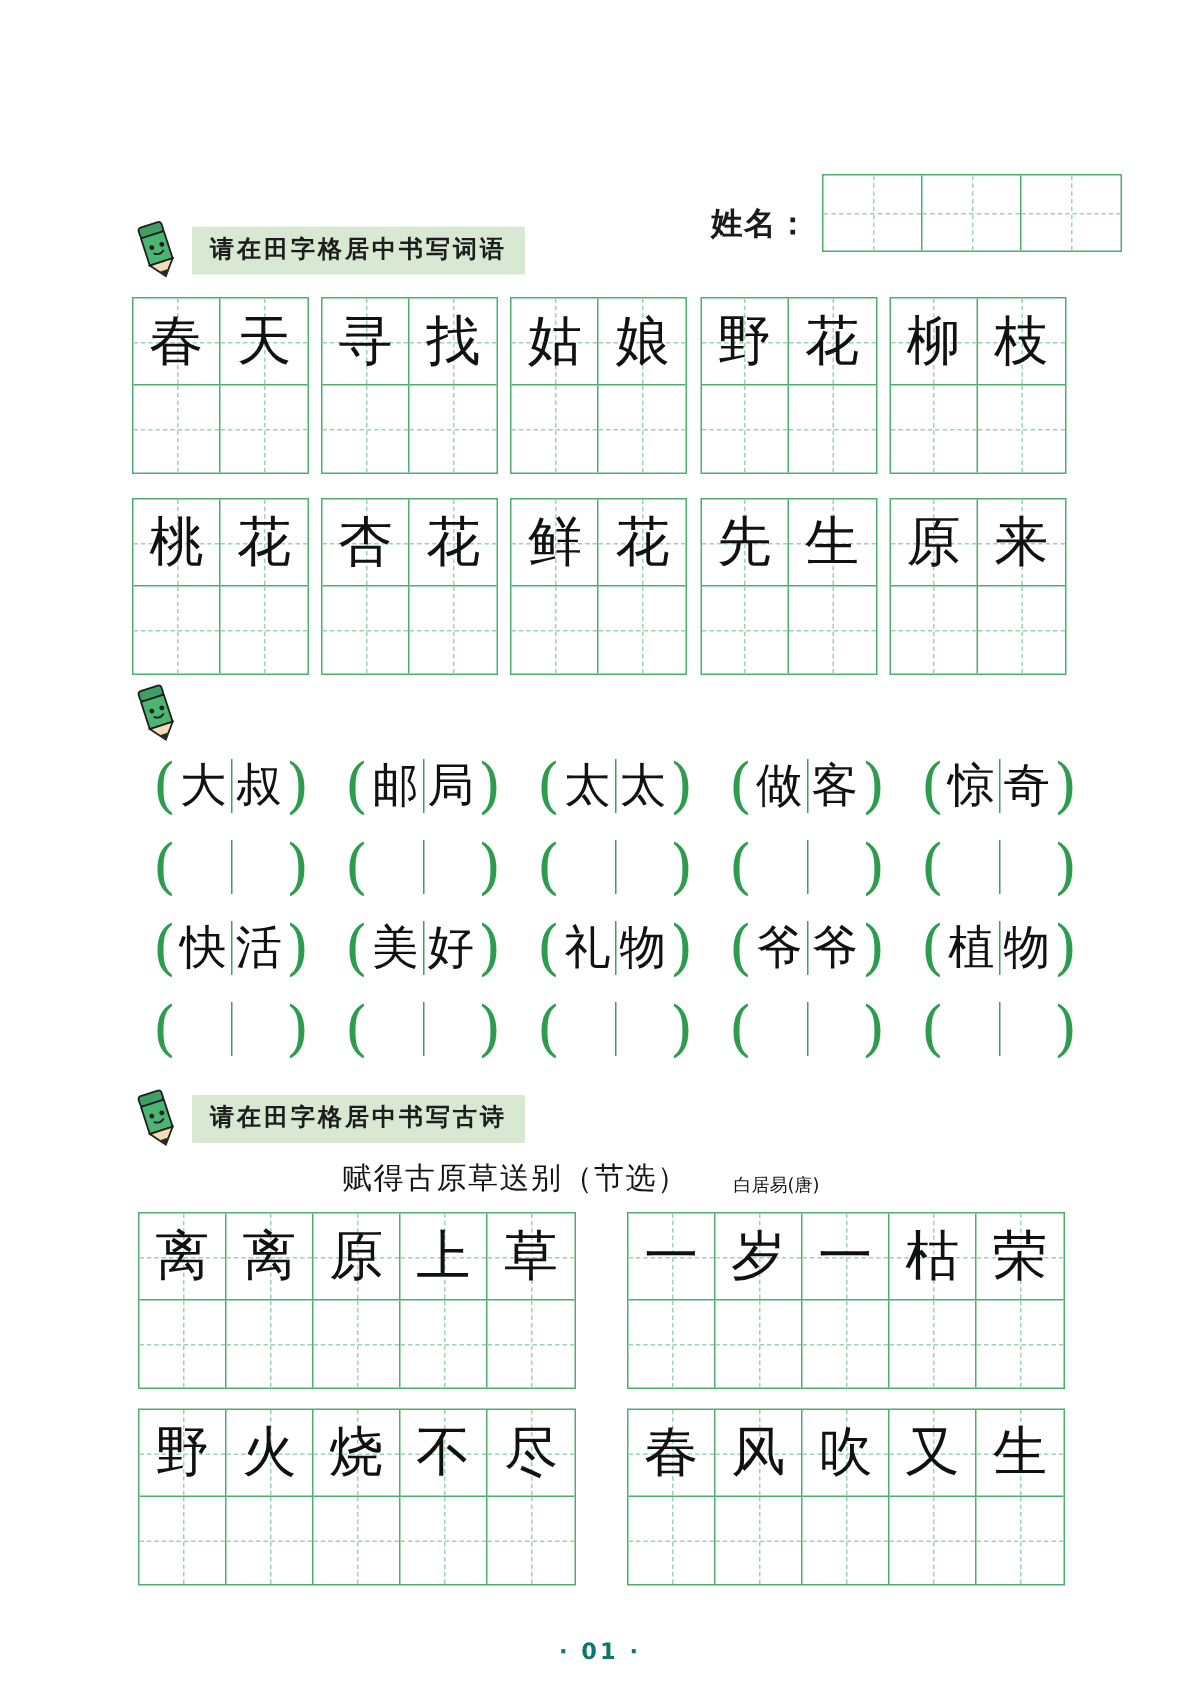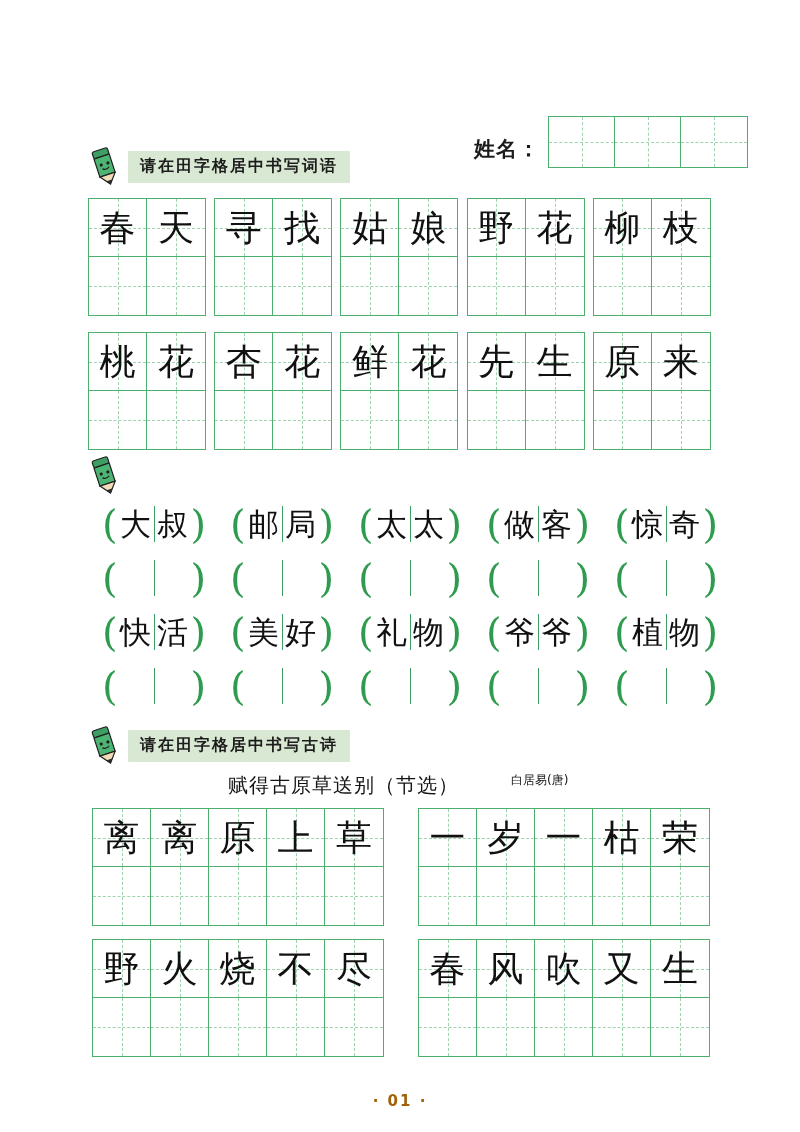--- a/index.html
+++ b/index.html
@@ -72,35 +72,35 @@
   }
   .pword{display:flex;align-items:center;}
   .pchar{
     font-family:"DejaVu Sans","Liberation Sans",sans-serif;
     font-size:31px;color:#111;line-height:1;width:36px;text-align:center;
   }
   .pdiv{width:0;height:36px;border-left:1.4px solid #3f9e63;}
   .pblank{width:36px;}
 
   
-  .poem-head{position:absolute;display:flex;align-items:flex-start;gap:22px;}
+  .poem-head{position:absolute;display:flex;align-items:flex-end;}
   .poem-title{
     font-family:"DejaVu Sans","Liberation Sans",sans-serif;
     font-size:20px;color:#141414;letter-spacing:1px;
   }
   .poem-author{
     font-family:"DejaVu Sans","Liberation Sans",sans-serif;
     font-size:12px;color:#141414;margin-left:30px;letter-spacing:0;
   }
 
   
   .page-num{
     position:absolute;left:0;bottom:22px;width:800px;text-align:center;
     font-family:"DejaVu Sans","Liberation Sans",sans-serif;
-    font-size:15px;font-weight:bold;color:#a16207;letter-spacing:2px;
+    font-size:15px;font-weight:bold;color:#0f766e;letter-spacing:2px;
   }
   .watermark{
     position:absolute;right:26px;bottom:14px;
     font-family:"Liberation Sans","DejaVu Sans",sans-serif;
     font-size:38px;color:#b9b9b9;letter-spacing:0px;
   }
 </style>
 </head>
 <body>
 

